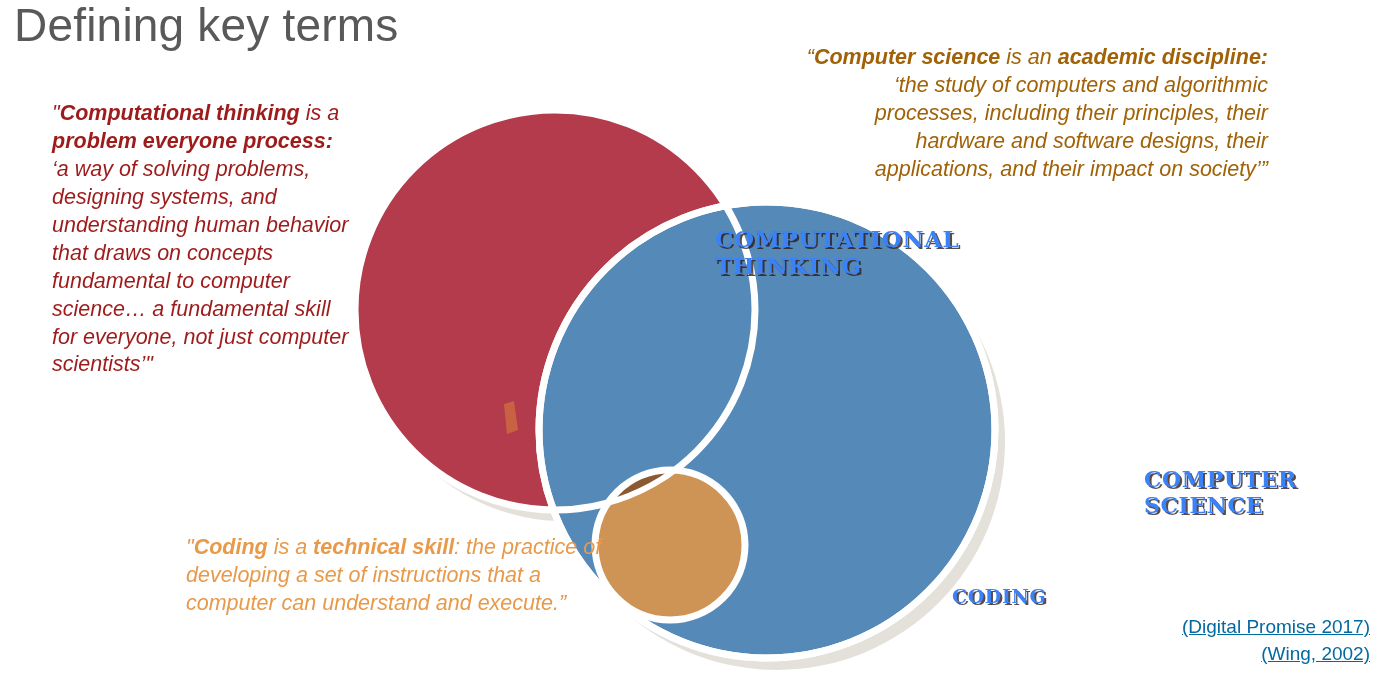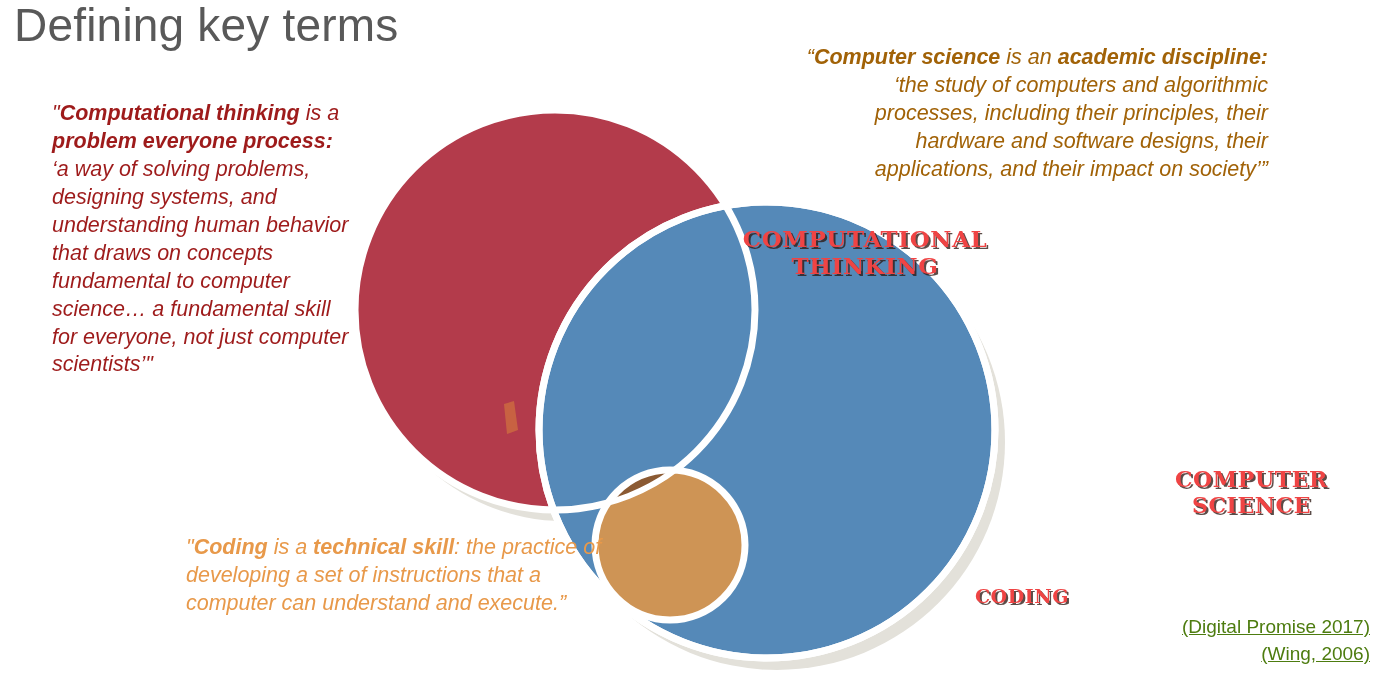--- a/index.html
+++ b/index.html
@@ -38,22 +38,21 @@
     height: 621px;
   }
   #venn svg {
     display: block;
   }
 
   .venn-label {
     position: absolute;
     font-family: "DejaVu Serif", "Liberation Serif", serif;
     font-weight: bold;
-    color: #ef4444;
-    text-align: center;
+    color: #3b82f6;
     line-height: 1.18;
     letter-spacing: 0.6px;
     text-shadow: 2px 2px 0px rgba(45,25,20,0.78);
     pointer-events: none;
     white-space: pre-line;
   }
   #label-ct {
     left: 385px;
     top: 170px;
     width: 300px;
@@ -114,21 +113,21 @@
     position: absolute;
     right: 14px;
     top: 614px;
     width: 300px;
     text-align: right;
     font-family: "Liberation Sans", sans-serif;
     font-size: 19px;
     line-height: 1.40;
   }
   #citations a {
-    color: #4d7c0f;
+    color: #0369a1;
     text-decoration: underline;
     display: block;
   }
 </style>
 </head>
 <body>
 
 <div id="slide-title">Defining key terms</div>
 
 <div id="venn">
@@ -191,14 +190,14 @@
 </div>
 
 <div class="quote" id="quote-ct"><span>"</span><b>Computational thinking</b><span> is a </span><b>problem everyone process:</b><span>  ‘a way of solving problems, designing systems, and understanding human behavior that draws on concepts fundamental to computer science… a fundamental skill for everyone, not just computer scientists’"</span></div>
 
 <div class="quote" id="quote-cs"><span>“</span><b>Computer science</b><span> is an </span><b>academic discipline:</b><span>  ‘the study of computers and algorithmic processes, including their principles, their hardware and software designs, their applications, and their impact on society’”</span></div>
 
 <div class="quote" id="quote-coding"><span>"</span><b>Coding</b><span> is a </span><b>technical skill</b><span>:  the practice of developing a set of instructions that a computer can understand and execute.”</span></div>
 
 <div id="citations">
   <a href="#">(Digital Promise 2017)</a>
-  <a href="#">(Wing, 2006)</a>
+  <a href="#">(Wing, 2002)</a>
 </div>
 
 </body></html>

